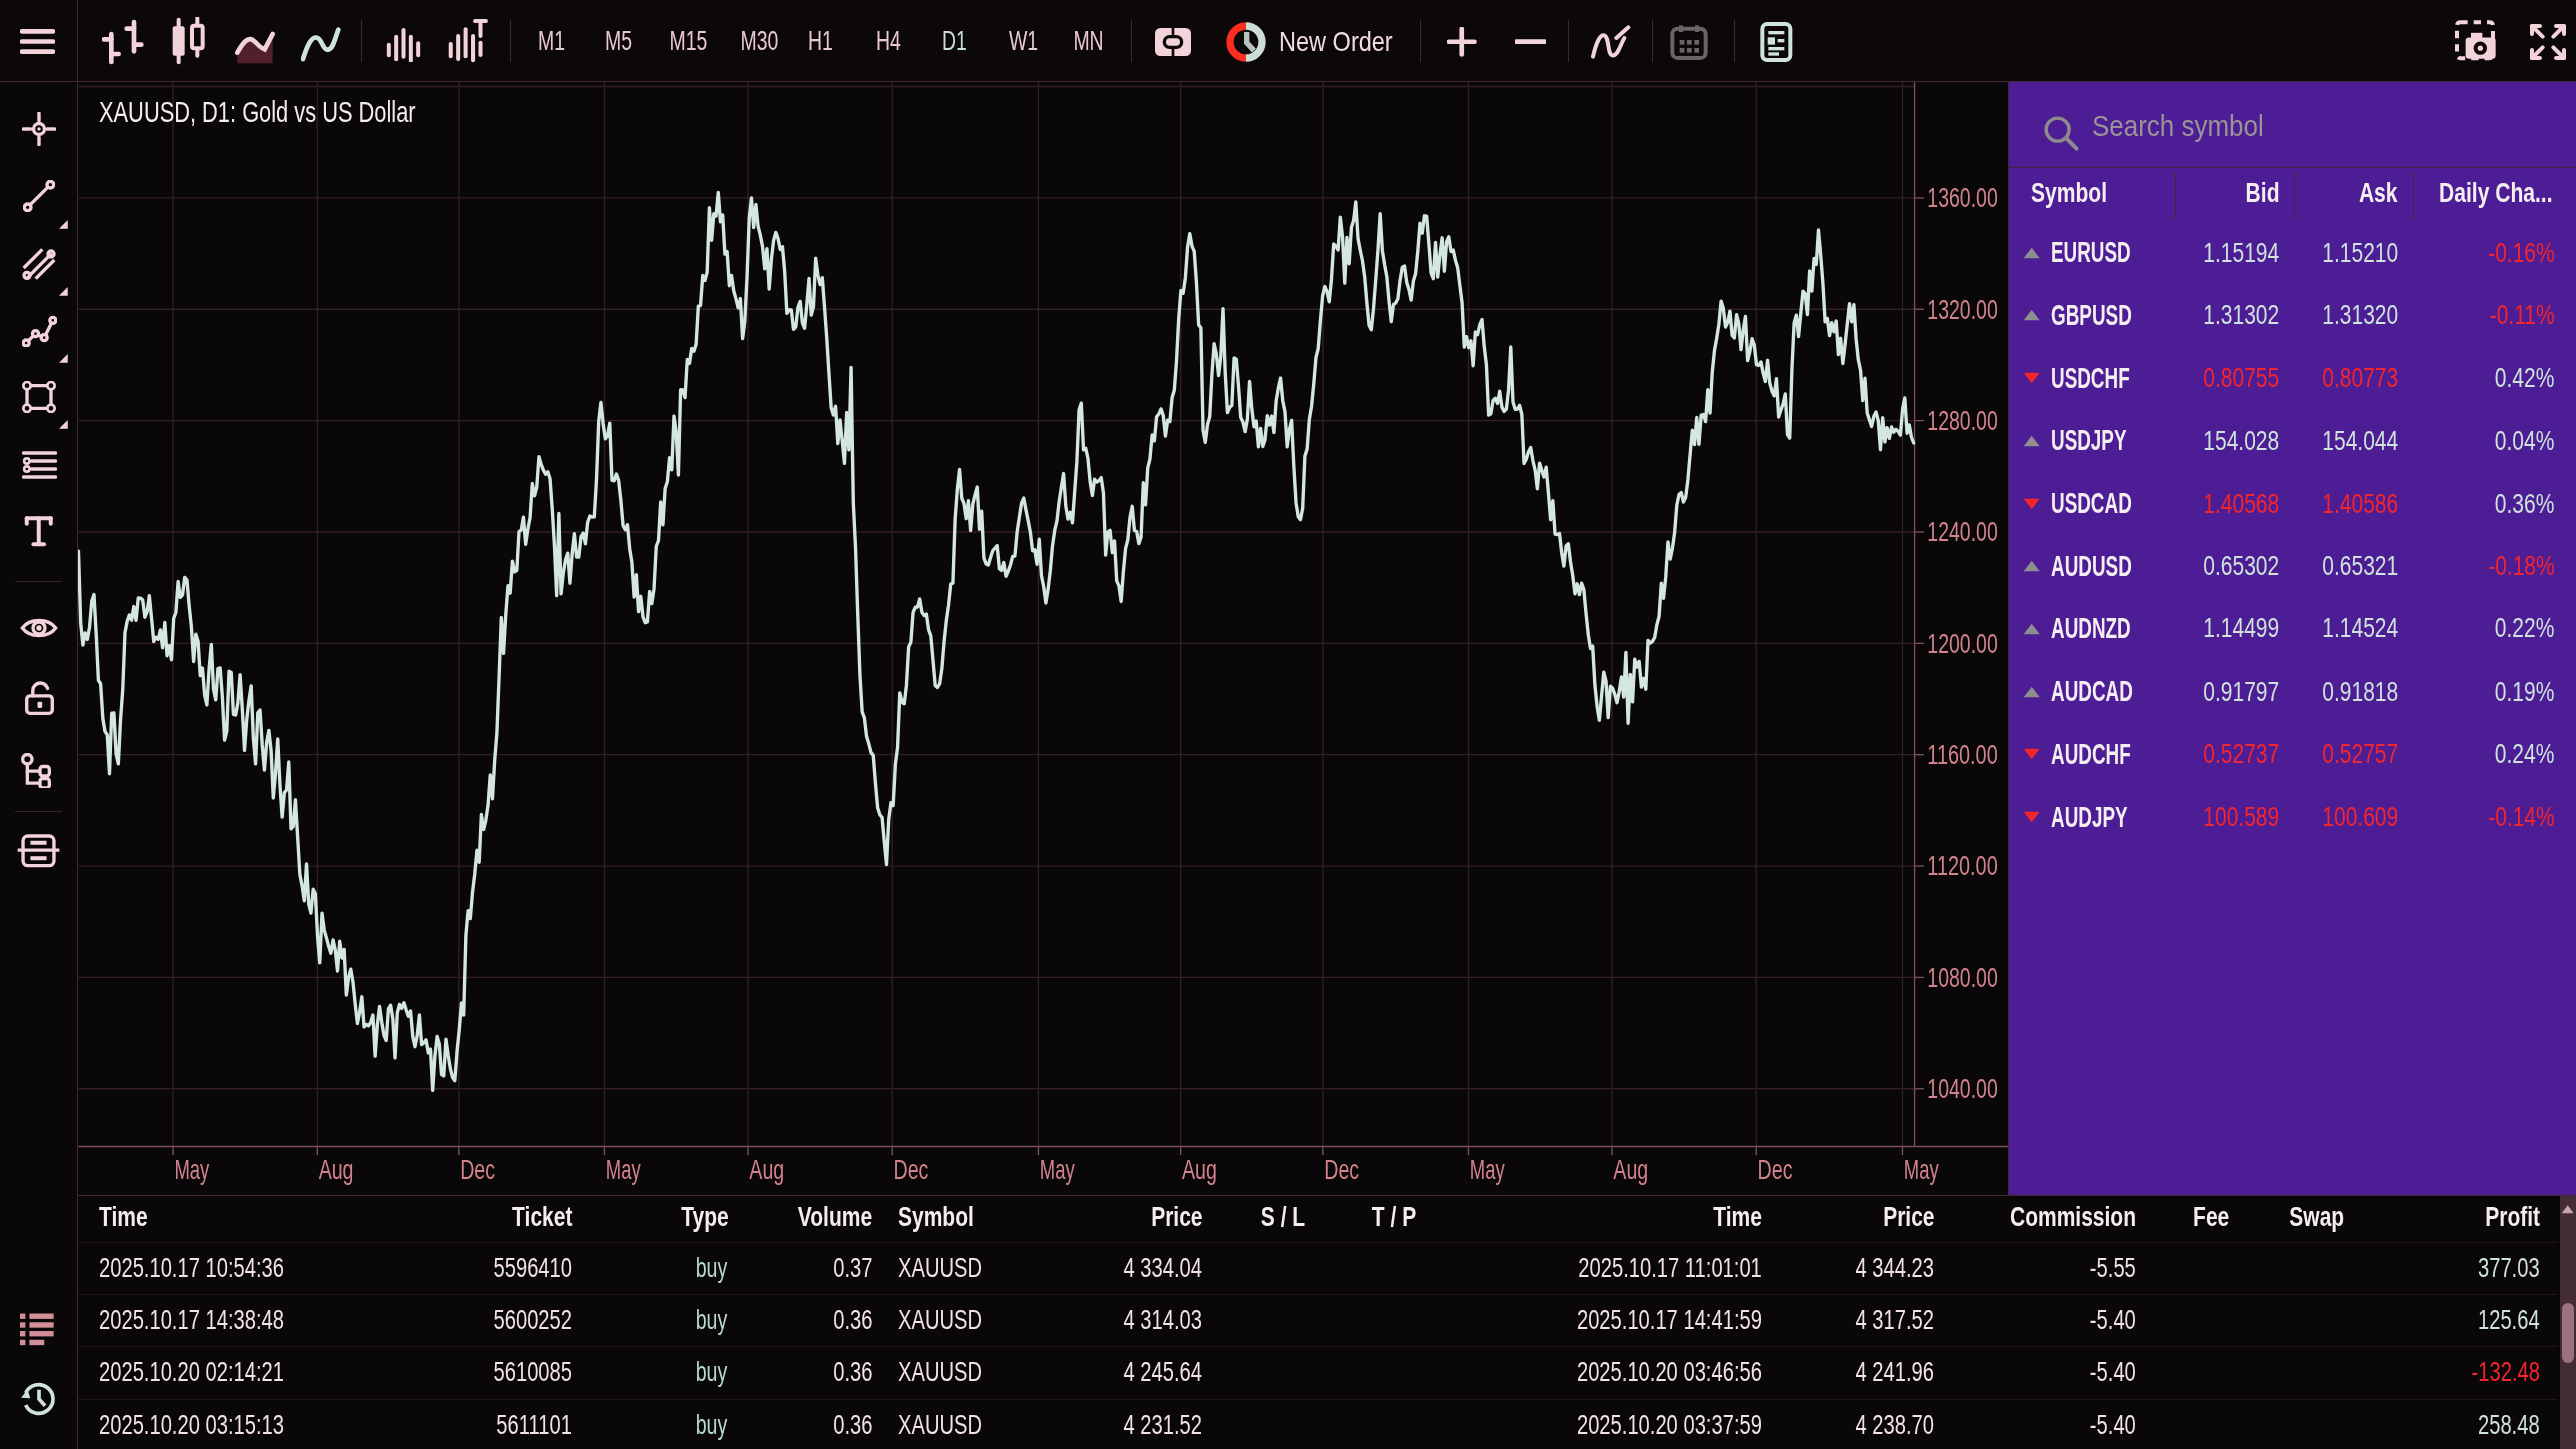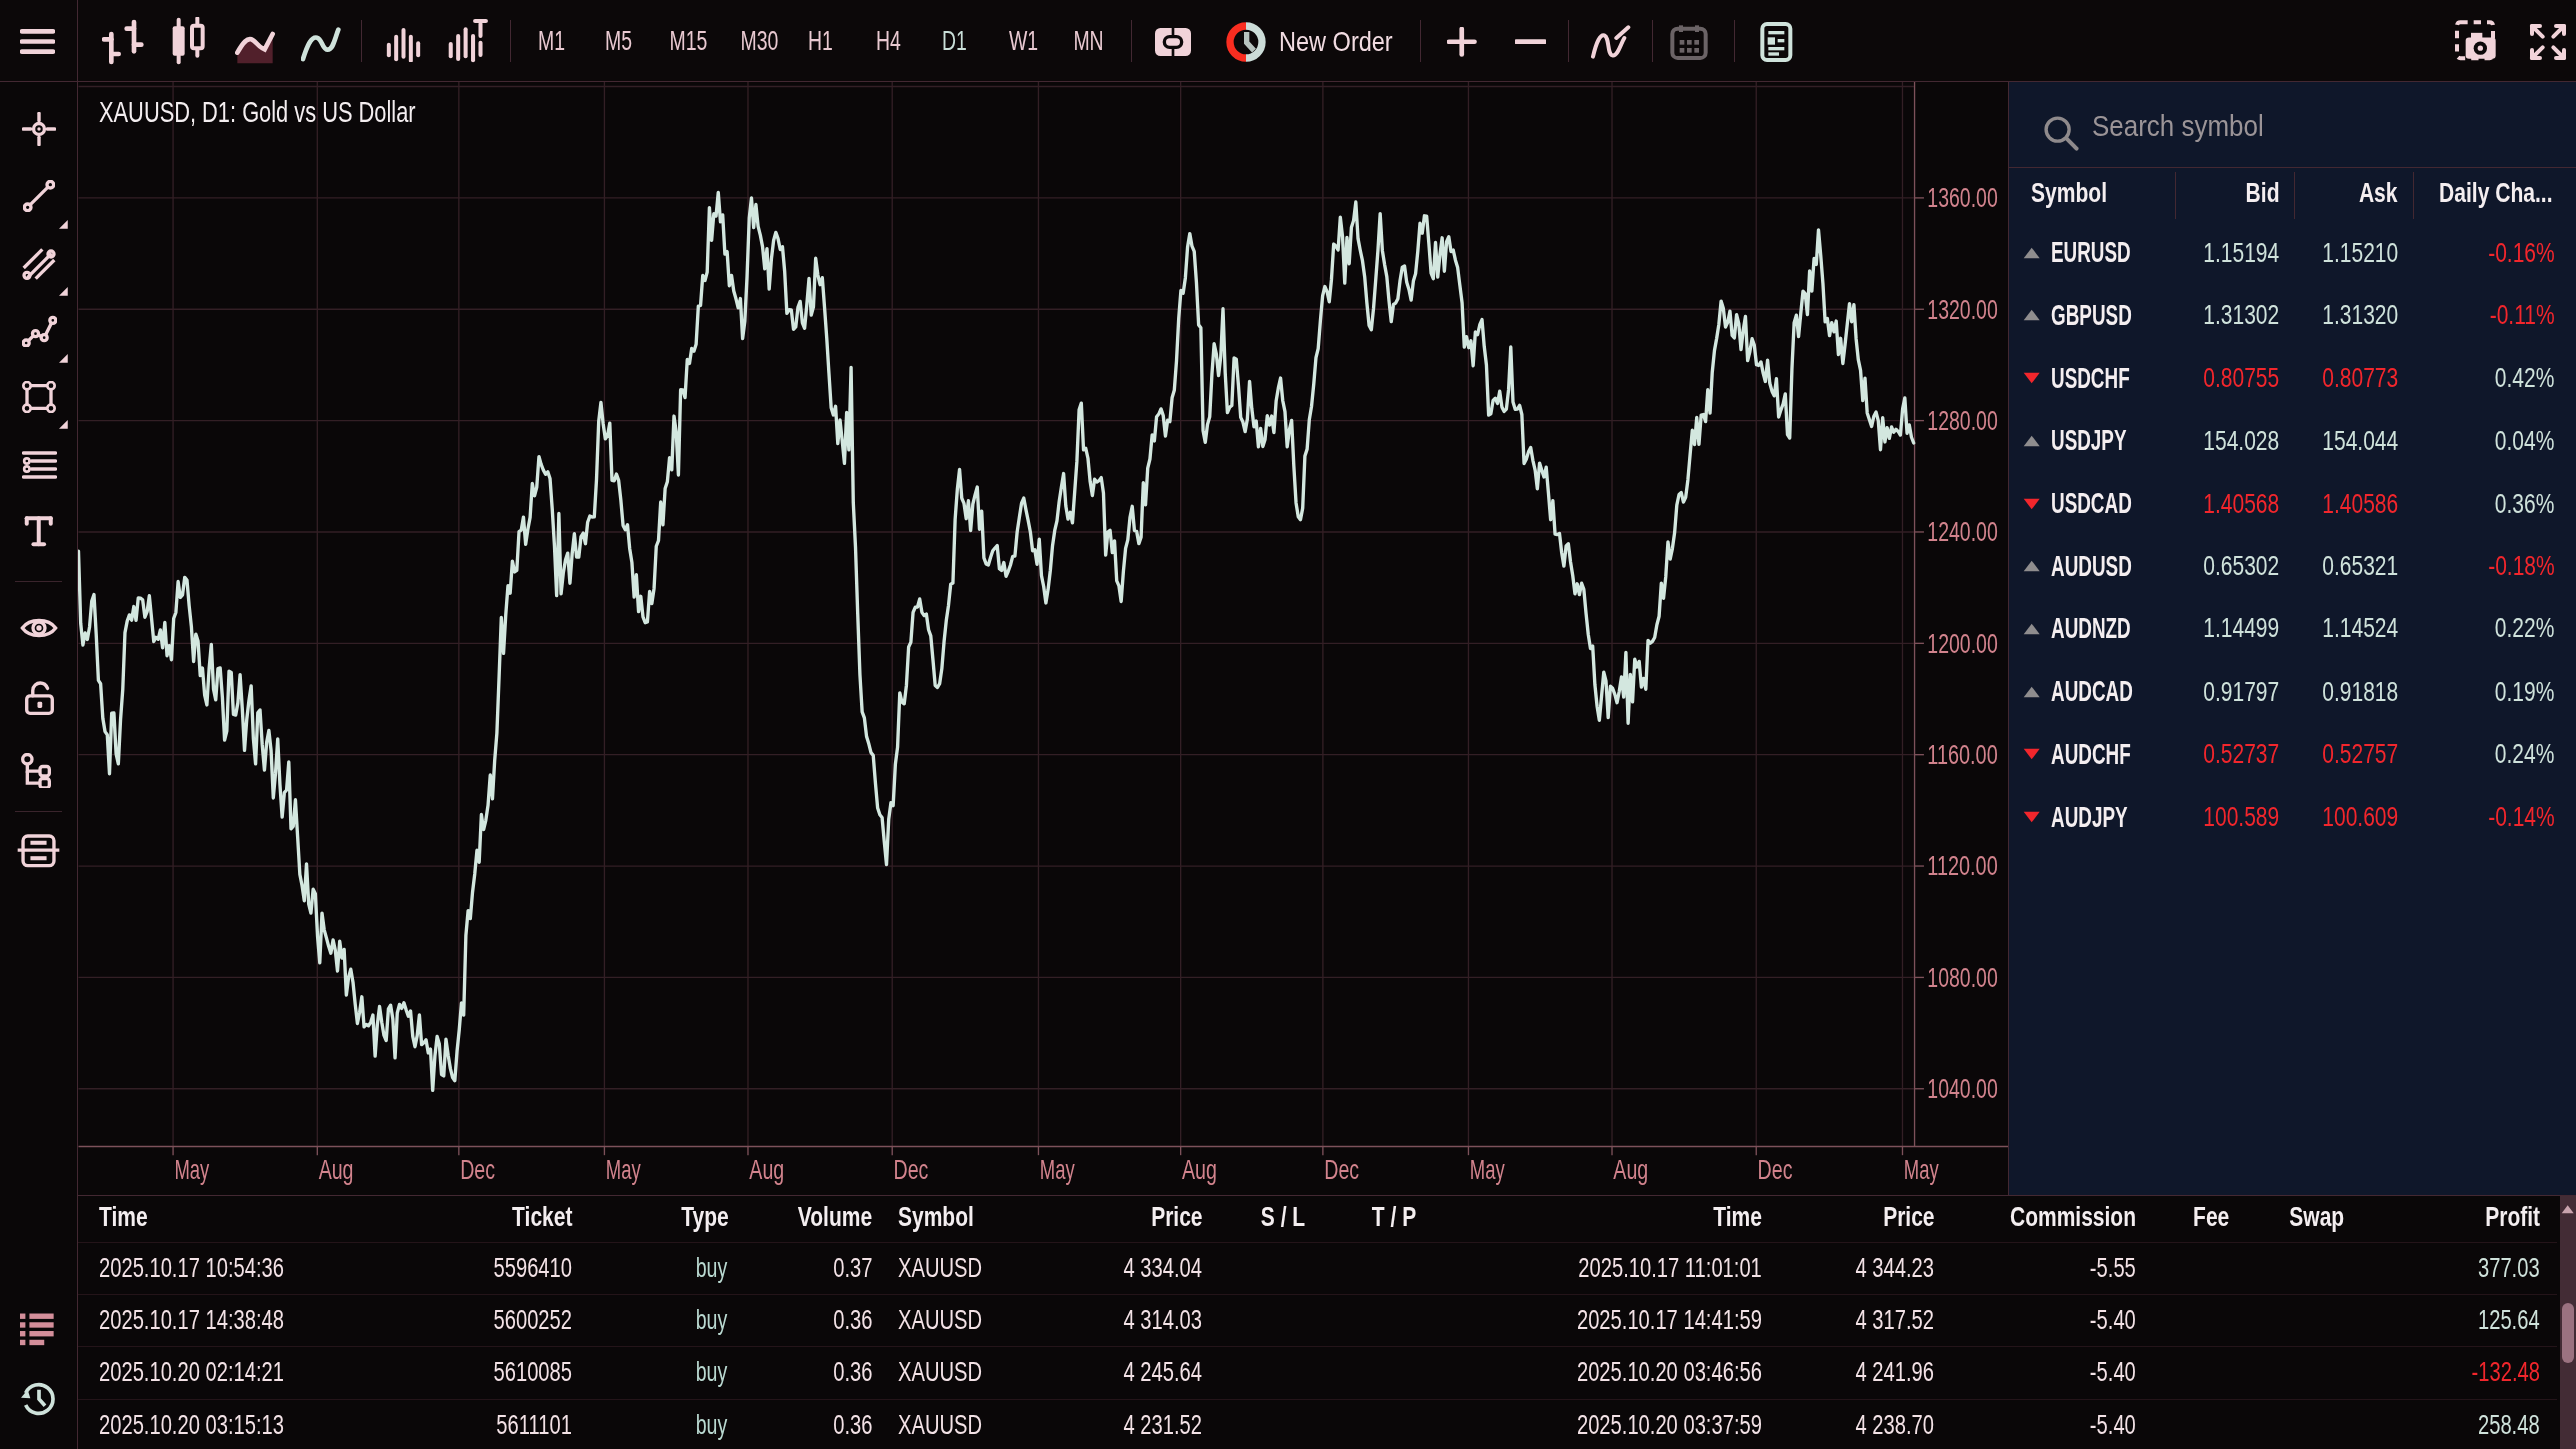--- a/index.html
+++ b/index.html
@@ -6,21 +6,21 @@
   font-family:"Liberation Sans", sans-serif; }
 #root { position:absolute; left:0; top:0; width:2576px; height:1449px; }
 .axlab { font-size:40px; fill:#d2838d; font-family:"Liberation Sans",sans-serif; }
 .abs { position:absolute; }
 #toolbar { position:absolute; left:0; top:0; width:2576px; height:82px; background:#0c0809; border-bottom:1.3px solid #432832; }
 .tfl { position:absolute; top:25.5px; font-size:27px; color:#e9c9d1; width:107px; margin-left:-54px; text-align:center; transform:scaleX(0.72); }
 .vsep { position:absolute; top:20px; width:1.3px; height:42px; background:#432832; }
 #sidebar { position:absolute; left:0; top:82px; width:78px; height:1367px; border-right:1.3px solid #432832; background:#0a0708; }
 .hsep { position:absolute; height:1.3px; background:#241419; }
 #title { position:absolute; left:99px; top:95px; font-size:29.5px; color:#f4eef0; transform:scaleX(0.74); transform-origin:0 50%; }
-#rp { position:absolute; left:2008px; top:82px; width:568px; height:1113px; border-left:1.3px solid #432832; background:#0f172a; }
+#rp { position:absolute; left:2008px; top:82px; width:568px; height:1113px; border-left:1.3px solid #432832; background:#4c1d95; }
 .mwsym { position:absolute; left:2051px; font-size:29.5px; font-weight:bold; color:#f4eef0; transform:scaleX(0.64); transform-origin:0 50%; }
 .mwv { position:absolute; font-size:28px; transform:scaleX(0.75); transform-origin:100% 50%; }
 .mwh { position:absolute; top:178px; font-size:27px; font-weight:bold; color:#f4eef0; }
 .mwh.l { transform:scaleX(0.78); transform-origin:0 50%; }
 .mwh.r { transform:scaleX(0.78); transform-origin:100% 50%; }
 .btc { position:absolute; font-size:28px; color:#f3e2e6; white-space:pre; }
 .btc.l { transform:scaleX(0.72); transform-origin:0 50%; }
 .btc.r { transform:scaleX(0.72); transform-origin:100% 50%; }
 .btc.c { width:107px; margin-left:-54px; text-align:center; transform:scaleX(0.70); }
 .bth { position:absolute; top:1201px; font-size:28px; font-weight:bold; color:#f4eef0; white-space:pre; }

